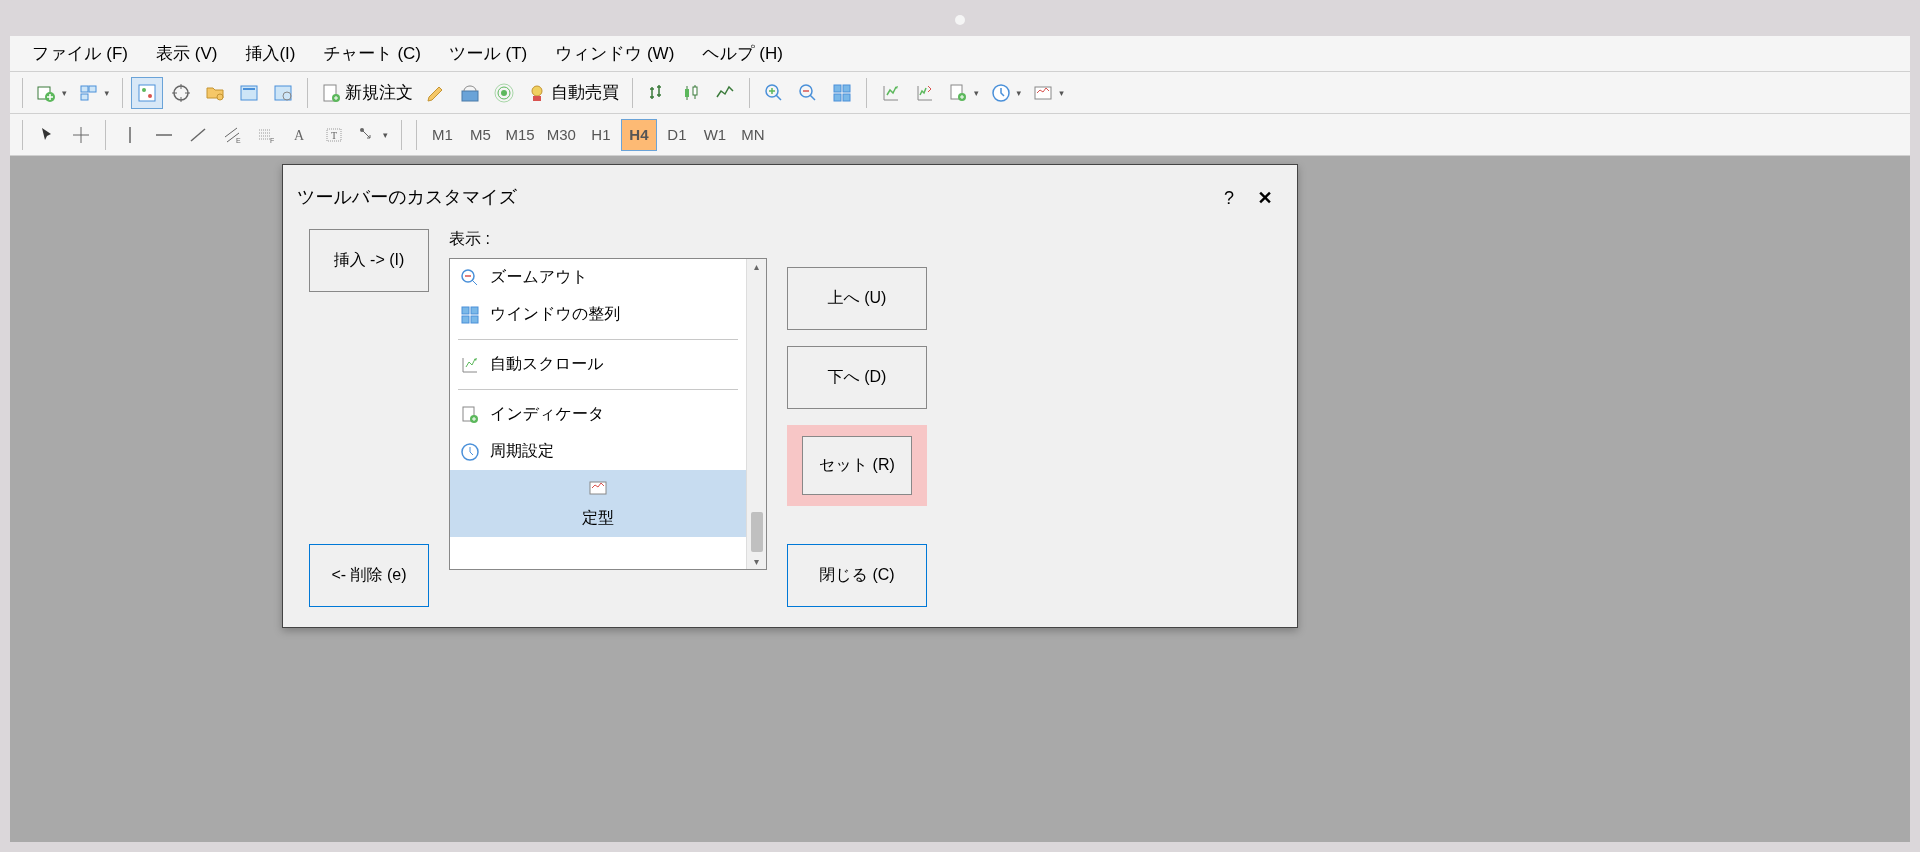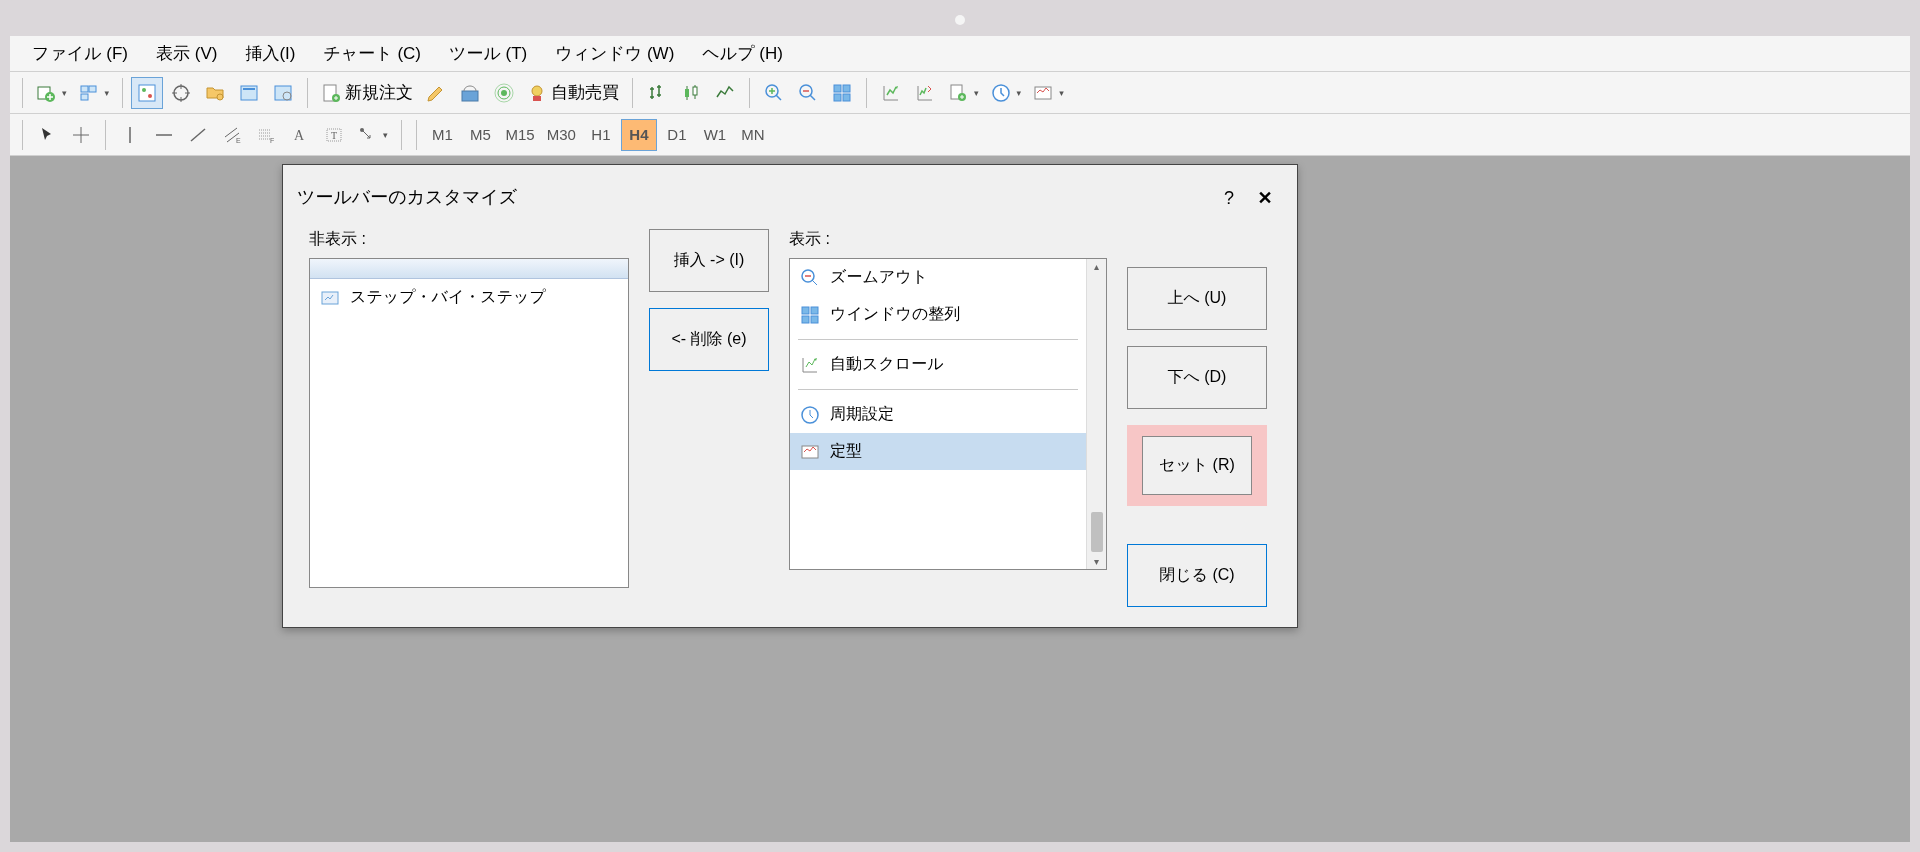--- a/index.html
+++ b/index.html
@@ -29,24 +29,24 @@
 .dialog-title { font-size: 18px; flex: 1; }
 .dialog-help { width: 36px; text-align: center; font-size: 18px; }
 .dialog-close { width: 36px; text-align: center; font-size: 18px; font-weight: bold; }
 
 .dialog-body { display: flex; padding: 20px 26px 20px 26px; gap: 20px; height: calc(100% - 44px); }
 .col { display: flex; flex-direction: column; }
 .col-label { font-size: 16px; margin-bottom: 8px; }
 .listbox { border: 1px solid #888; background: #fff; width: 320px; height: 330px; overflow: hidden; }
 .listbox-header { height: 20px; background: linear-gradient(#f0f5fb,#d2e2f2); border-bottom: 1px solid #b0c4de; }
 .list-item { display: flex; align-items: center; gap: 10px; padding: 8px 10px; font-size: 16px; }
-.list-item.selected { background: #c7dcf0; }
+.list-item.selected { background: #c7dcf0; flex-direction: column; }
 .list-sep { height: 1px; background: #c8c8c8; margin: 6px 8px; }
 
-.center-btns { display: flex; flex-direction: column; gap: 16px; justify-content: flex-start; }
+.center-btns { display: flex; flex-direction: column; gap: 16px; justify-content: space-between; }
 .dbtn { border: 1px solid #888; background: #f0f0f0; padding: 20px 16px; font-size: 16px; min-width: 120px; text-align: center; cursor: default; }
 .dbtn.blue { border: 1px solid #0078d7; }
 .dbtn.highlight { background: #f7c6c6; border: 1px solid #f7c6c6; padding: 0; }
 .dbtn.highlight .inner { display: block; margin: 10px 14px; padding: 18px 16px; border: 1px solid #888; background: #f0f0f0; }
 
 .right-listbox { width: 318px; height: 312px; border: 1px solid #888; background: #fff; position: relative; display:flex; }
 .right-listbox .scroll-track { width: 20px; background: #f0f0f0; border-left:1px solid #ddd; display:flex; flex-direction:column; align-items:center; justify-content:space-between; padding:2px 0;}
 .right-listbox .scroll-thumb { width: 12px; height: 40px; background: #c0c0c0; border-radius: 2px; }
 .right-listbox .arrow { font-size:10px; color:#666; }
 .right-list-content { flex:1; overflow:hidden; }
@@ -378,35 +378,20 @@
 
   <div class="workspace">
     <div class="dialog">
       <div class="dialog-titlebar">
         <div class="dialog-title">ツールバーのカスタマイズ</div>
         <div class="dialog-help">?</div>
         <div class="dialog-close">✕</div>
       </div>
       <div class="dialog-body">
 
-        <div class="col">
-          <div class="col-label">非表示 :</div>
-          <div class="listbox">
-            <div class="listbox-header"></div>
-            <div class="list-item">
-              <span class="icon">
-                  <svg viewBox="0 0 20 20">
-                    <rect x="2" y="4" width="16" height="12" fill="#e8f0fa" stroke="#6aa3d8"></rect>
-                    <path d="M5 12l3-3 2 2 3-4" stroke="#6aa3d8" fill="none"></path>
-                  </svg>
-                </span>
-              <span>ステップ・バイ・ステップ</span>
-            </div>
-          </div>
-        </div>
 
         <div class="center-btns">
           <button class="dbtn">挿入 -&gt; (I)</button>
           <button class="dbtn blue">&lt;- 削除 (e)</button>
         </div>
 
         <div class="col">
           <div class="col-label">表示 :</div>
           <div class="right-listbox">
             <div class="right-list-content">
@@ -436,20 +421,30 @@
                 <span class="icon">
                     <svg viewBox="0 0 20 20">
                       <path d="M3 17h14M3 3v14" stroke="#888"></path>
                       <path d="M6 12l3-5 3 3 3-6" stroke="#5cb85c" fill="none"></path>
                       <path d="M14 4l3-1-1 3" fill="#5cb85c"></path>
                     </svg>
                   </span>
                 <span>自動スクロール</span>
               </div>
               <div class="list-sep"></div>
+              <div class="list-item">
+                <span class="icon">
+                    <svg viewBox="0 0 20 20">
+                      <rect x="3" y="2" width="11" height="14" fill="#fff" stroke="#888"></rect>
+                      <circle cx="14" cy="14" r="4" fill="#5cb85c"></circle>
+                      <path d="M14 12v4M12 14h4" stroke="#fff"></path>
+                    </svg>
+                  </span>
+                <span>インディケータ</span>
+              </div>
               <div class="list-item">
                 <span class="icon">
                     <svg viewBox="0 0 20 20">
                       <circle cx="10" cy="10" r="8" fill="#fff" stroke="#4a90d9" stroke-width="1.5"></circle>
                       <path d="M10 5v5l3 3" stroke="#4a90d9" fill="none"></path>
                     </svg>
                   </span>
                 <span>周期設定</span>
               </div>
               <div class="list-item selected">

